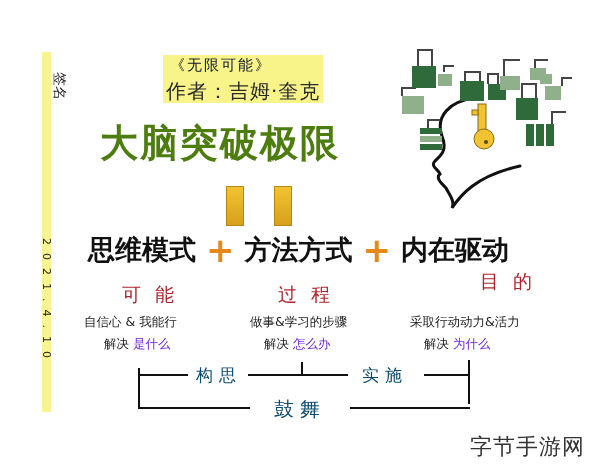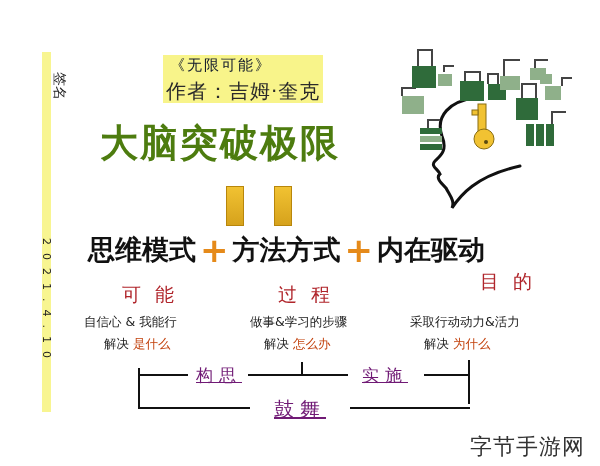--- a/index.html
+++ b/index.html
@@ -8,28 +8,28 @@
   .abs { position:absolute; }
   .sidebar-strip { left:42px; top:52px; width:9px; height:360px; background:#f7f37e; opacity:0.85; }
   .signature { left:34px; top:66px; width:28px; height:40px; font-size:14px; color:#222; transform:rotate(90deg); }
   .date { left:40px; top:238px; font-size:11px; color:#222; writing-mode:vertical-rl; letter-spacing:8px; }
   .book-box { left:163px; top:55px; width:160px; height:48px; background:#f8f48a; }
   .book-title { left:170px; top:56px; width:150px; font-size:15px; color:#0f172a; letter-spacing:2px; }
   .book-author { left:166px; top:78px; width:155px; font-size:20px; color:#2a2a2a; letter-spacing:1px; }
   .main-title { left:100px; top:118px; font-size:38px; font-weight:bold; color:#4d7c0f; letter-spacing:2px;
                 font-family:"DejaVu Serif", serif; }
   .eq { top:186px; width:16px; height:38px; background:linear-gradient(#f1c232,#d6a21c); border:1px solid #b8860b; }
-  .formula { left:88px; top:230px; font-size:27px; font-weight:bold; color:#111; display:flex; align-items:center; gap:0; }
+  .formula { left:88px; top:230px; font-size:27px; font-weight:bold; color:#111; display:flex; align-items:center; gap:6px; }
   .plus { color:#e58a1a; font-size:34px; font-weight:bold; margin:0 4px; }
   .col-head { font-size:19px; color:#b0252b; letter-spacing:14px; }
   .col-desc { font-size:12.5px; color:#222; }
   .col-solve { font-size:12.5px; color:#222; }
-  .solve-blue { color:#c2410c; }
+  .solve-blue { color:#6d28d9; }
   .bracket-line { background:#111; }
-  .bottom-label { font-size:17px; color:#701a75; letter-spacing:6px; background:#fff; padding:0 6px;text-decoration:underline; }
+  .bottom-label { font-size:17px; color:#0c4a6e; letter-spacing:6px; background:#fff; padding:0 6px; }
   .watermark { left:470px; top:432px; font-size:22px; color:#333; letter-spacing:1px;text-align:center; }
 </style>
 </head>
 <body>
 
 <div class="abs sidebar-strip"></div>
 <div class="abs signature">签名</div>
 <div class="abs date">2021.4.10</div>
 
 <div class="abs book-box"></div>

